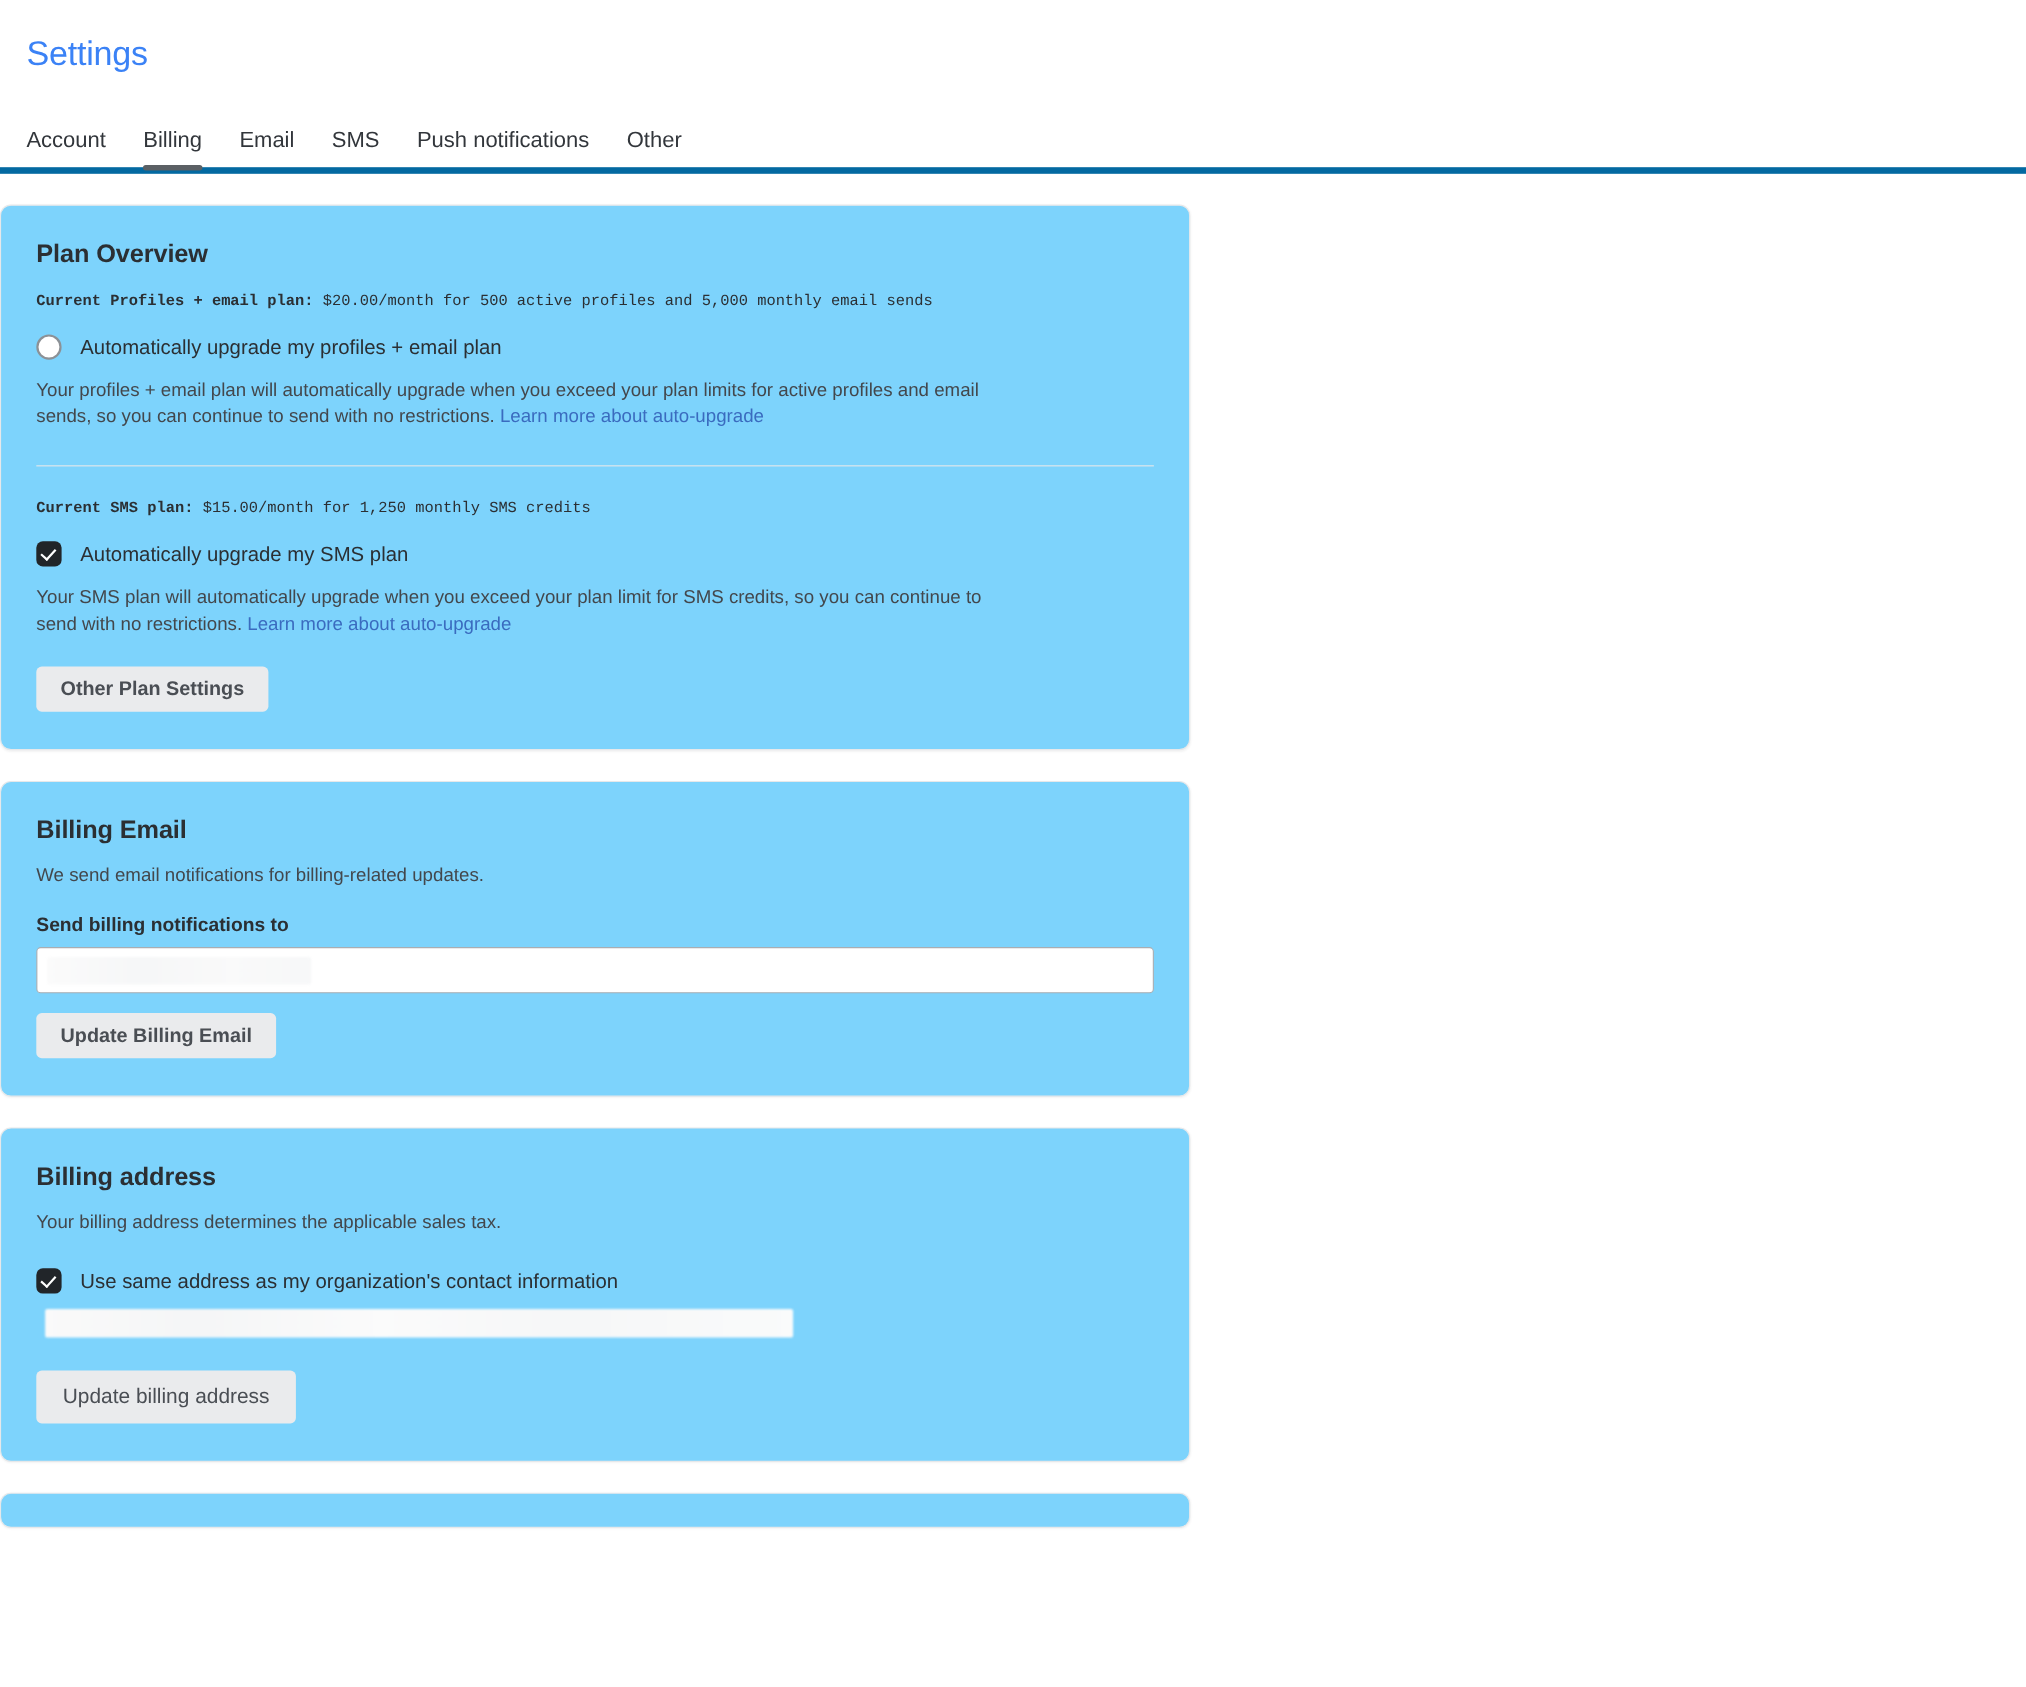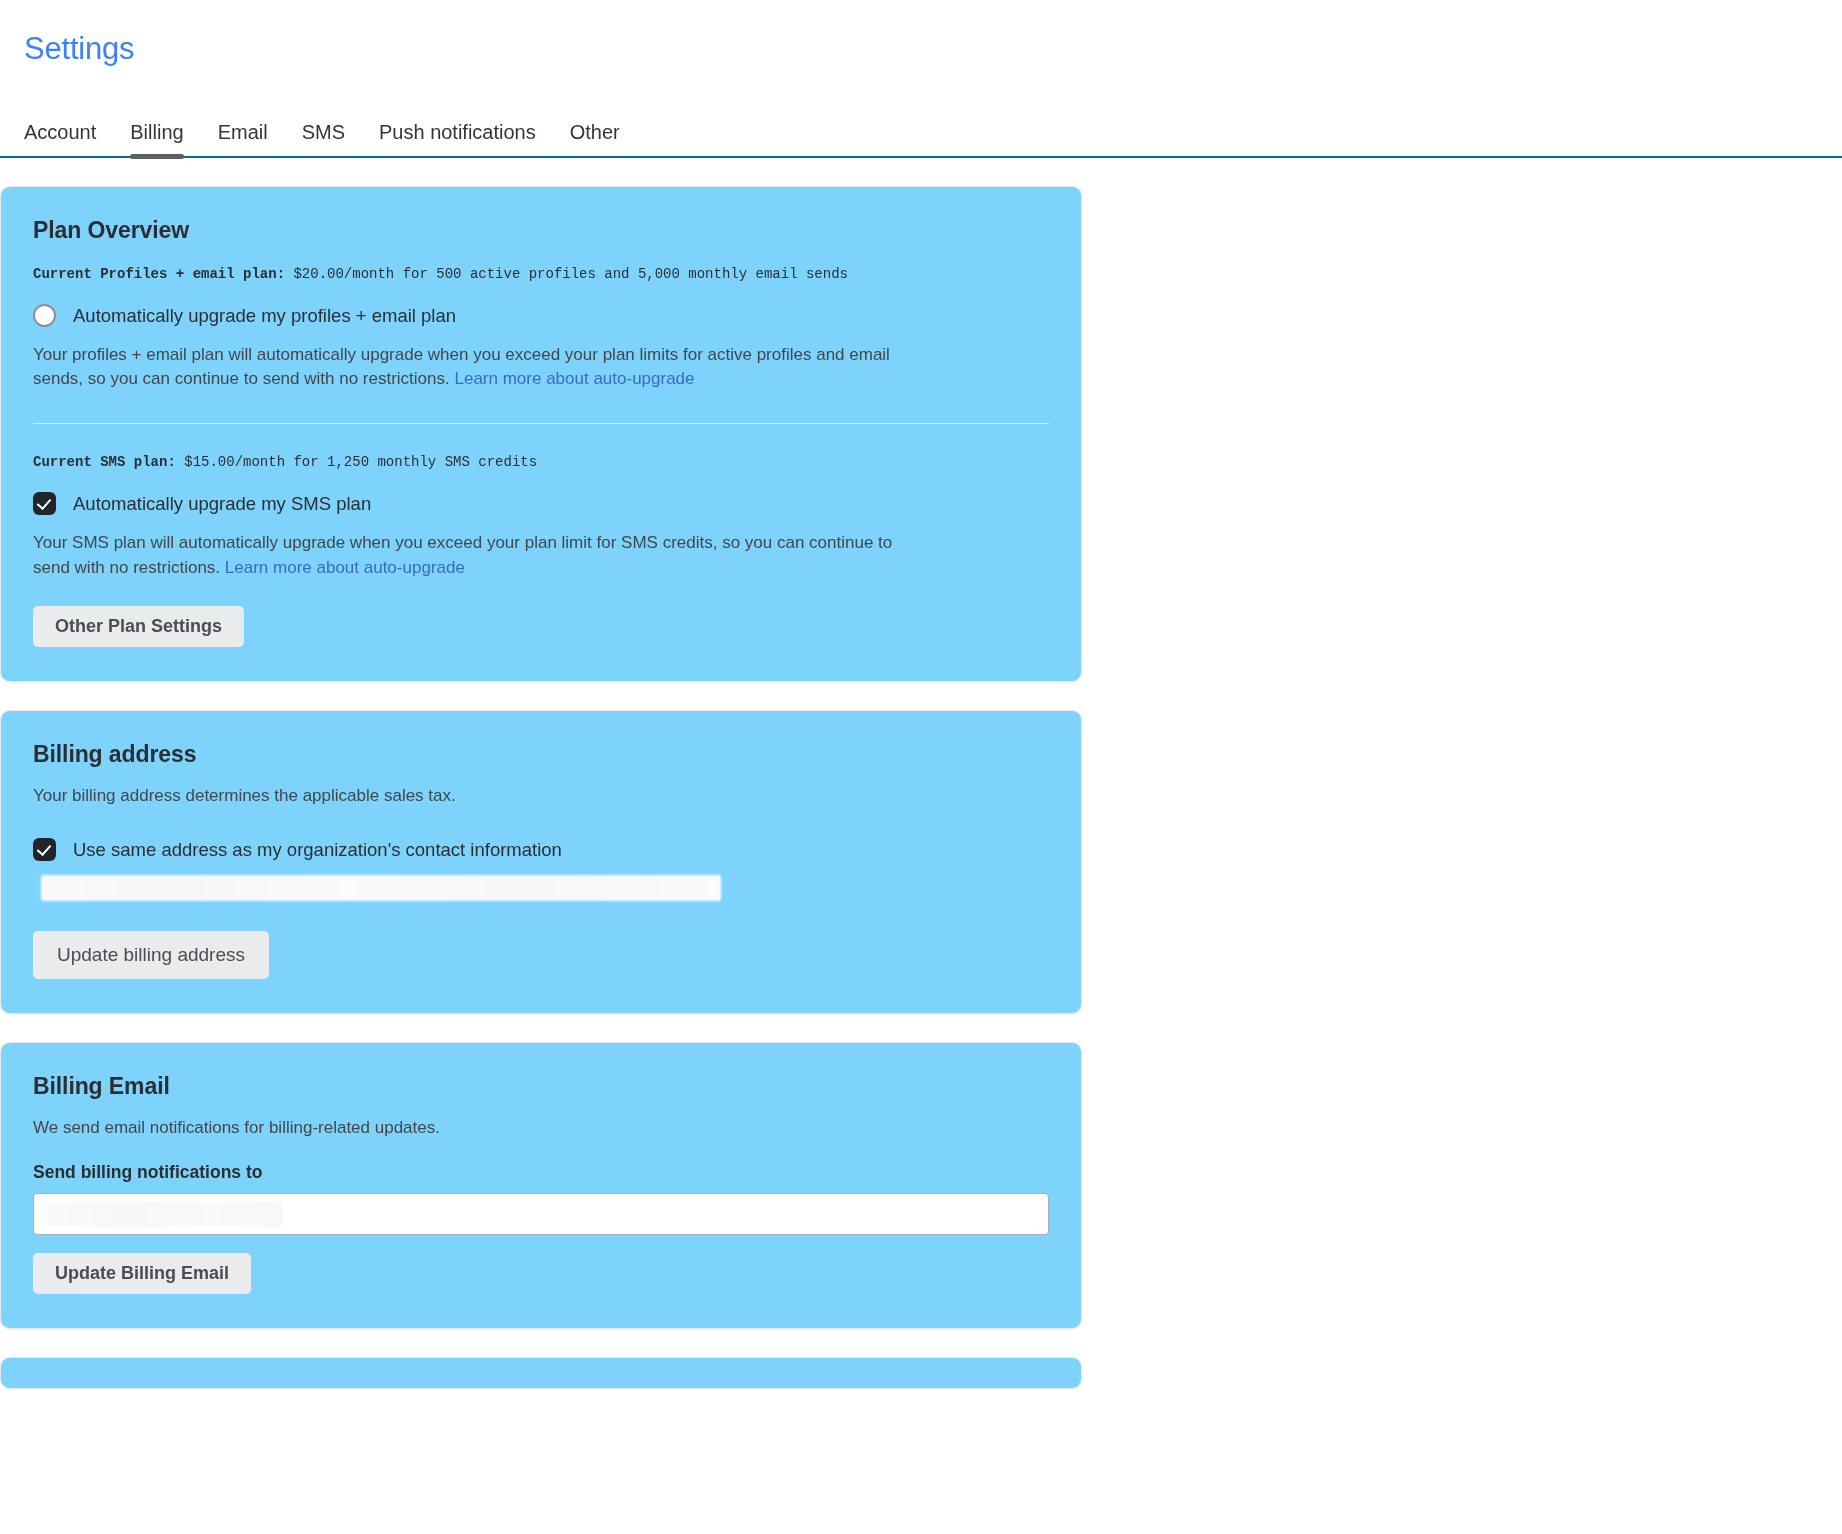--- a/index.html
+++ b/index.html
@@ -24,21 +24,21 @@
     letter-spacing: -0.2px;
     line-height: 1.2;
   }
 
   .tabbar {
     display: flex;
     align-items: flex-end;
     gap: 0;
     margin-top: 38px;
     padding-left: 24px;
-    border-bottom: 2px solid #0369a1;
+    border-bottom: 6px solid #0369a1;
     height: 53px;
   }
   .tab {
     position: relative;
     font-size: 20px;
     color: #32363b;
     padding: 0 17px 14px 17px;
     cursor: pointer;
     line-height: 1;
     white-space: nowrap;
@@ -313,43 +313,43 @@
       </div>
 
       <div class="sub-text">
         <span>Your SMS plan will automatically upgrade when you exceed your plan limit for SMS credits, so you can continue to send with no restrictions. </span><a class="link">Learn more about auto-upgrade</a>
       </div>
 
       <button class="btn btn-gap-top">Other Plan Settings</button>
     </section>
 
     <section class="card">
+      <div class="card-title small-gap">Billing Email</div>
+      <div class="sub-text">We send email notifications for billing-related updates.</div>
+
+      <div class="field-label">Send billing notifications to</div>
+
+      <div class="input-wrap">
+        <input class="text-input" type="text" value="" style="">
+        <span class="input-redact"></span>
+      </div>
+
+      <button class="btn" style="margin-top:18px;">Update Billing Email</button>
+    </section>
+
+    <section class="card">
       <div class="card-title small-gap">Billing address</div>
       <div class="sub-text">Your billing address determines the applicable sales tax.</div>
 
       <div class="check-row" style="margin-top:30px;margin-bottom:0;">
         <span class="cb checked"></span>
         <span class="cb-label">Use same address as my organization's contact information</span>
       </div>
 
       <div class="redact-bar"></div>
 
       <button class="btn regular" style="margin-top:30px;">Update billing address</button>
     </section>
 
-    <section class="card">
-      <div class="card-title small-gap">Billing Email</div>
-      <div class="sub-text">We send email notifications for billing-related updates.</div>
-
-      <div class="field-label">Send billing notifications to</div>
-
-      <div class="input-wrap">
-        <input class="text-input" type="text" value="" style="">
-        <span class="input-redact"></span>
-      </div>
-
-      <button class="btn" style="margin-top:18px;">Update Billing Email</button>
-    </section>
-
     <section class="card tail"></section>
 
   </main>
 </div>
 
 </body></html>

